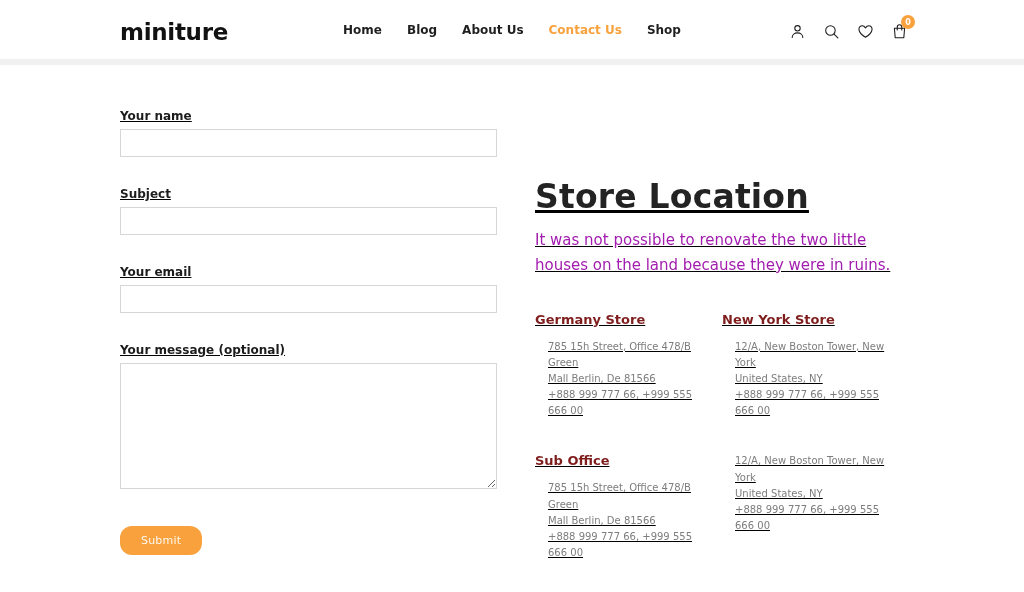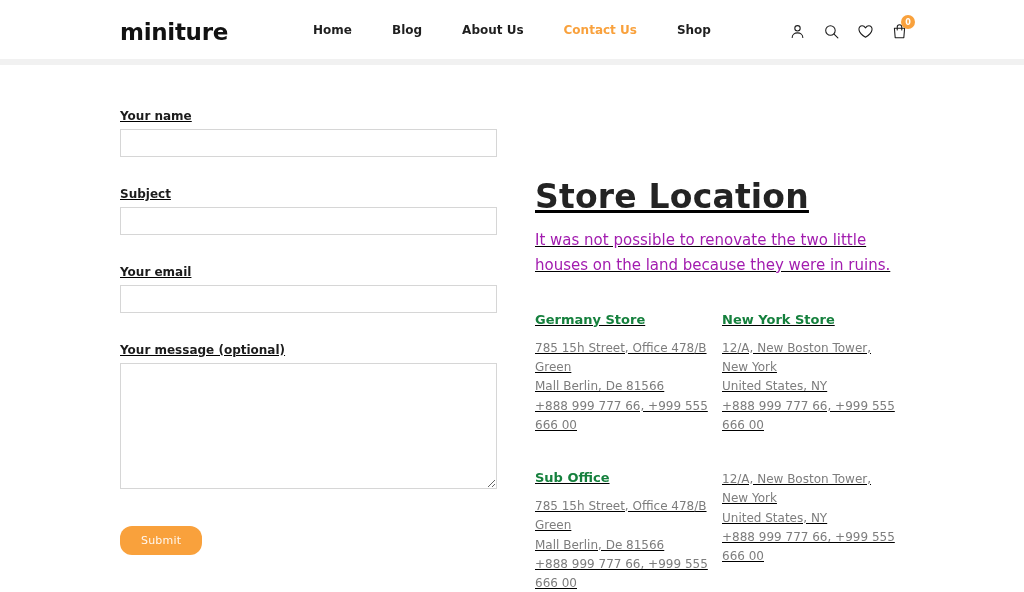--- a/index.html
+++ b/index.html
@@ -5,21 +5,21 @@
   * { margin:0; padding:0; box-sizing:border-box; }
   html,body { width:1024px; height:592px; background:#ffffff; overflow:hidden;
     font-family:"DejaVu Sans","Liberation Sans",sans-serif; }
   :root { --accent:#f9a13c; --dark:#1e1e1e; --gray:#7c7c7c; --border:#d6d6d6; }
 
   
   header { height:59px; display:flex; align-items:center; position:relative;
     padding:4px 112px 0 120px; background:#fff; }
   .logo { font-size:23px; font-weight:700; color:#121212; letter-spacing:-0.3px; cursor:pointer; }
   nav { position:absolute; left:50%; top:0; height:100%; transform:translateX(-50%);
-    display:flex; align-items:center; gap:40px; }
+    display:flex; align-items:center; gap:25px; }
   .nav-item { font-size:12px; font-weight:600; color:#1f1f1f; text-decoration:none; cursor:pointer; white-space:nowrap; }
   .nav-item.active { color:var(--accent); }
   .header-icons { margin-left:auto; display:flex; align-items:center; gap:9px; }
   .hicon { width:25px; height:25px; display:flex; align-items:center; justify-content:center;
     cursor:pointer; position:relative; }
   .hicon svg { stroke:#1c1c1c; fill:none; stroke-width:1.5; stroke-linecap:round; stroke-linejoin:round; }
   .badge { position:absolute; top:-4px; right:-3px; min-width:14px; height:14px; border-radius:50%;
     background:var(--accent); color:#fff; font-size:8px; display:flex; align-items:center;
     justify-content:center; font-weight:600; }
   .header-divider { height:6px; background:#f1f1f1; width:100%; }
@@ -37,22 +37,22 @@
   .group textarea { width:100%; height:126px; border:1px solid var(--border); background:#fff;
     font-size:12px; padding:6px 8px; outline:none; border-radius:0; font-family:inherit; }
   .submit-btn { margin-top:3px; background:var(--accent); border:none; color:rgba(255,255,255,0.92);
     font-size:11px; font-weight:500; padding:8px 21px; border-radius:12px; cursor:pointer;
     font-family:inherit; letter-spacing:0.2px; }
 
   
   .store-title { font-size:33px; font-weight:600; color:#232323; letter-spacing:0.2px; }
   .store-desc { margin-top:12px; font-size:15px; color:#a21caf; line-height:1.65; max-width:374px; }
   .loc-grid { margin-top:34px; display:grid; grid-template-columns:187px 187px; row-gap:34px; }
-  .loc-name { font-size:13px; font-weight:600; color:#15803d; margin-bottom:12px; }
-  .loc-line { font-size:12px; color:#7d7d7d; line-height:1.62; padding-right:14px; }
+  .loc-name { font-size:13px; font-weight:600; color:#7f1d1d; margin-bottom:12px; }
+  .loc-line { font-size:10px; color:#7d7d7d; line-height:1.62; padding-right:14px;margin-left:13px; }
 </style>
 </head>
 <body>
 
 <header>
   <div class="logo">miniture</div>
 
   <nav>
     <a class="nav-item">Home</a>
     <a class="nav-item">Blog</a>

